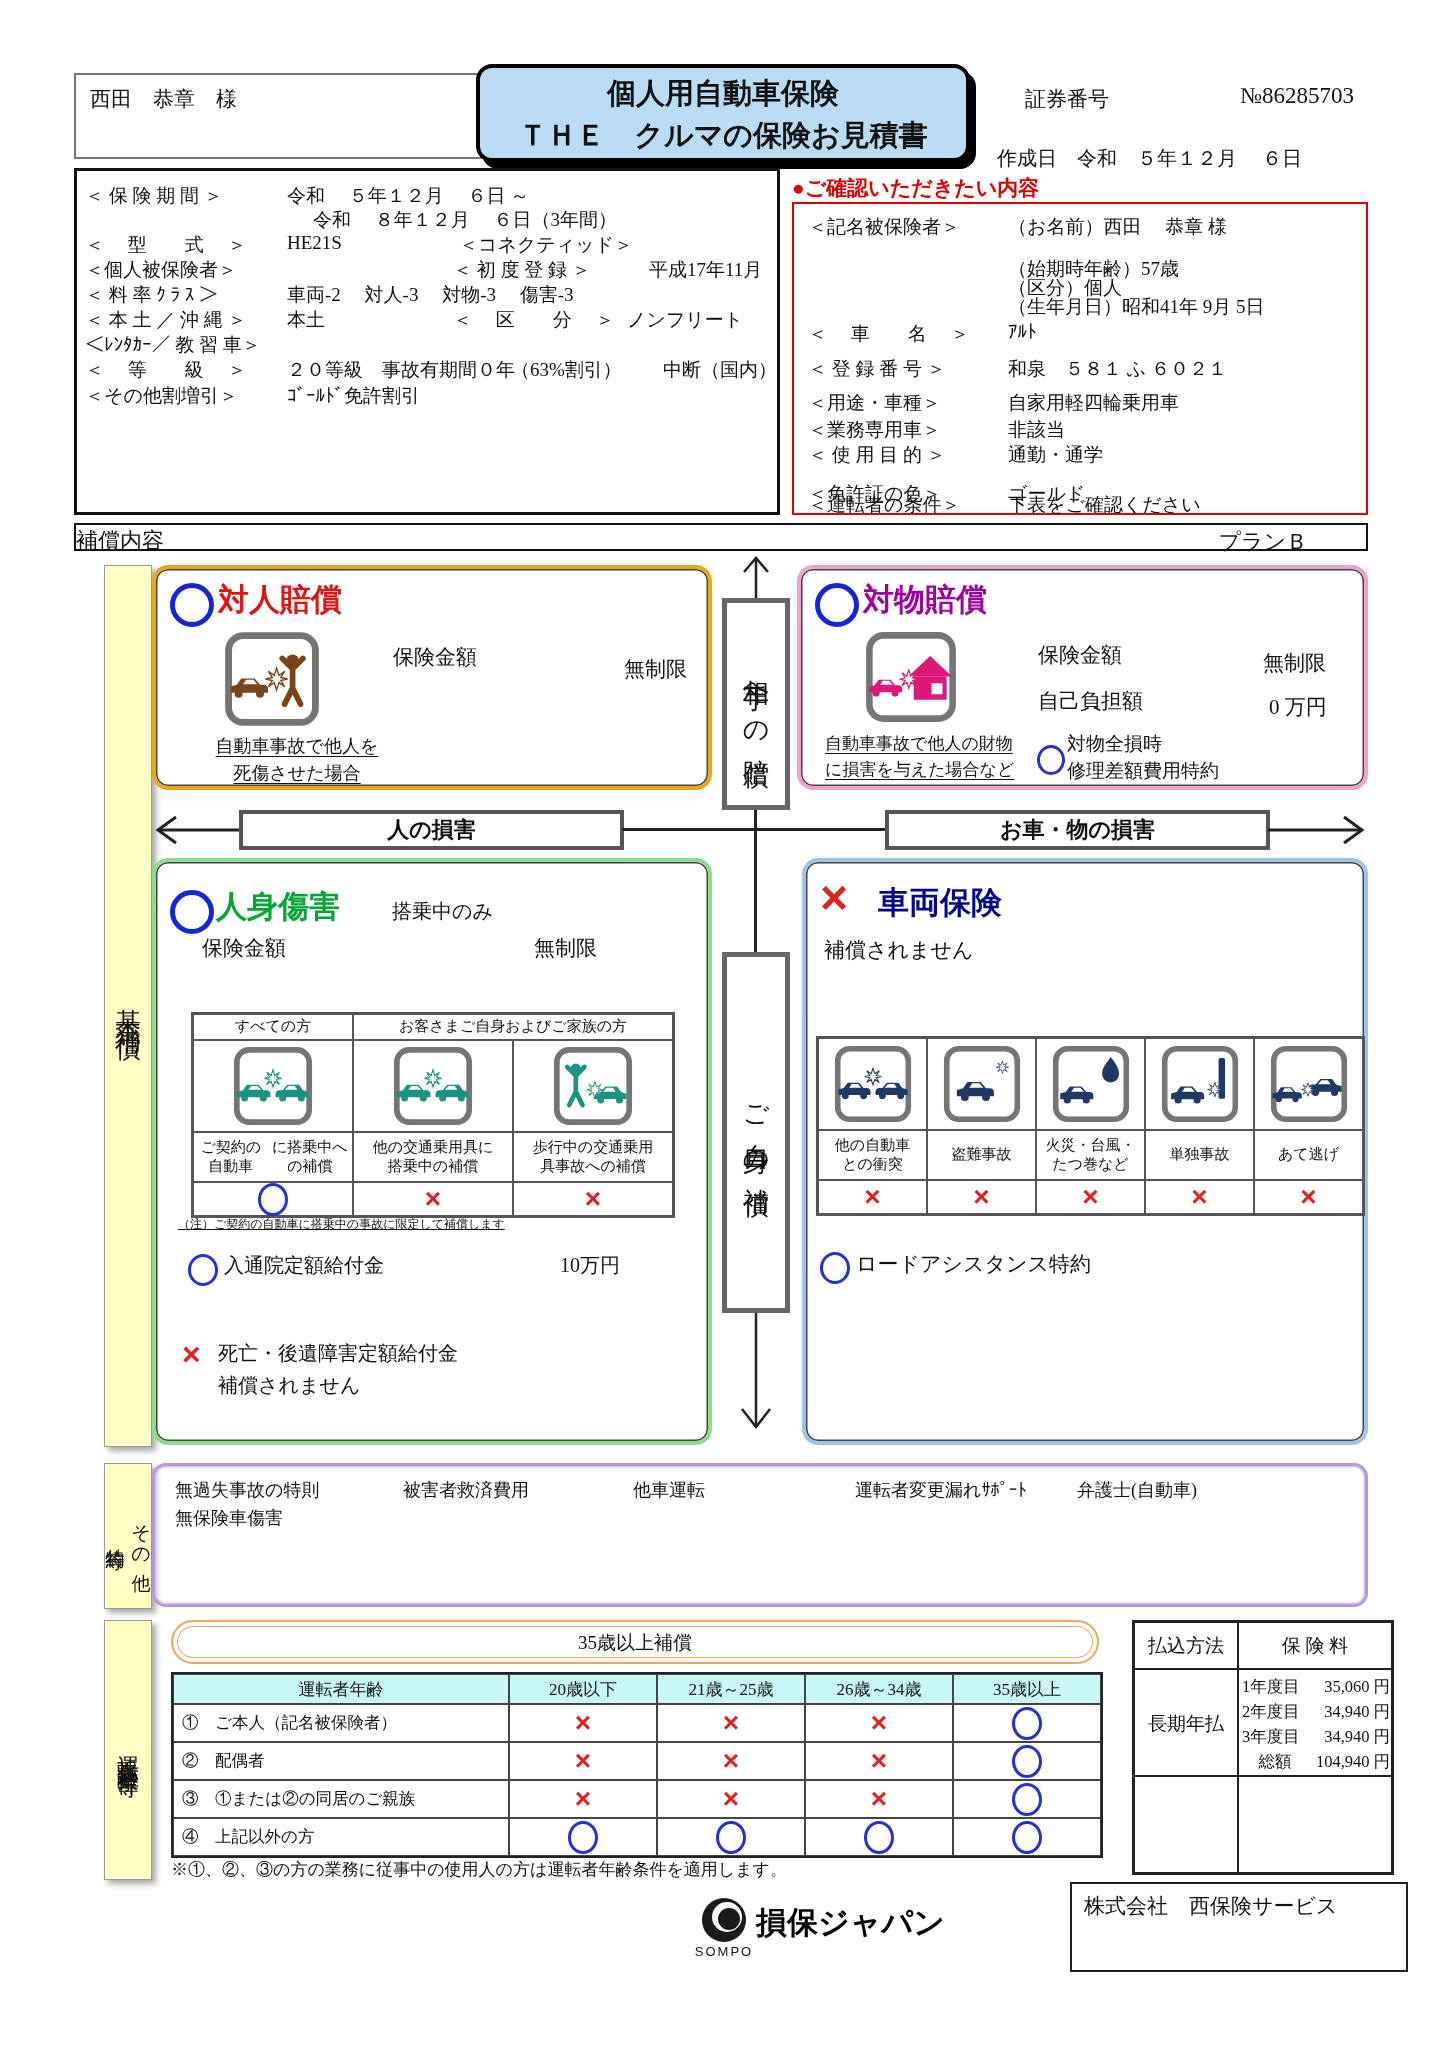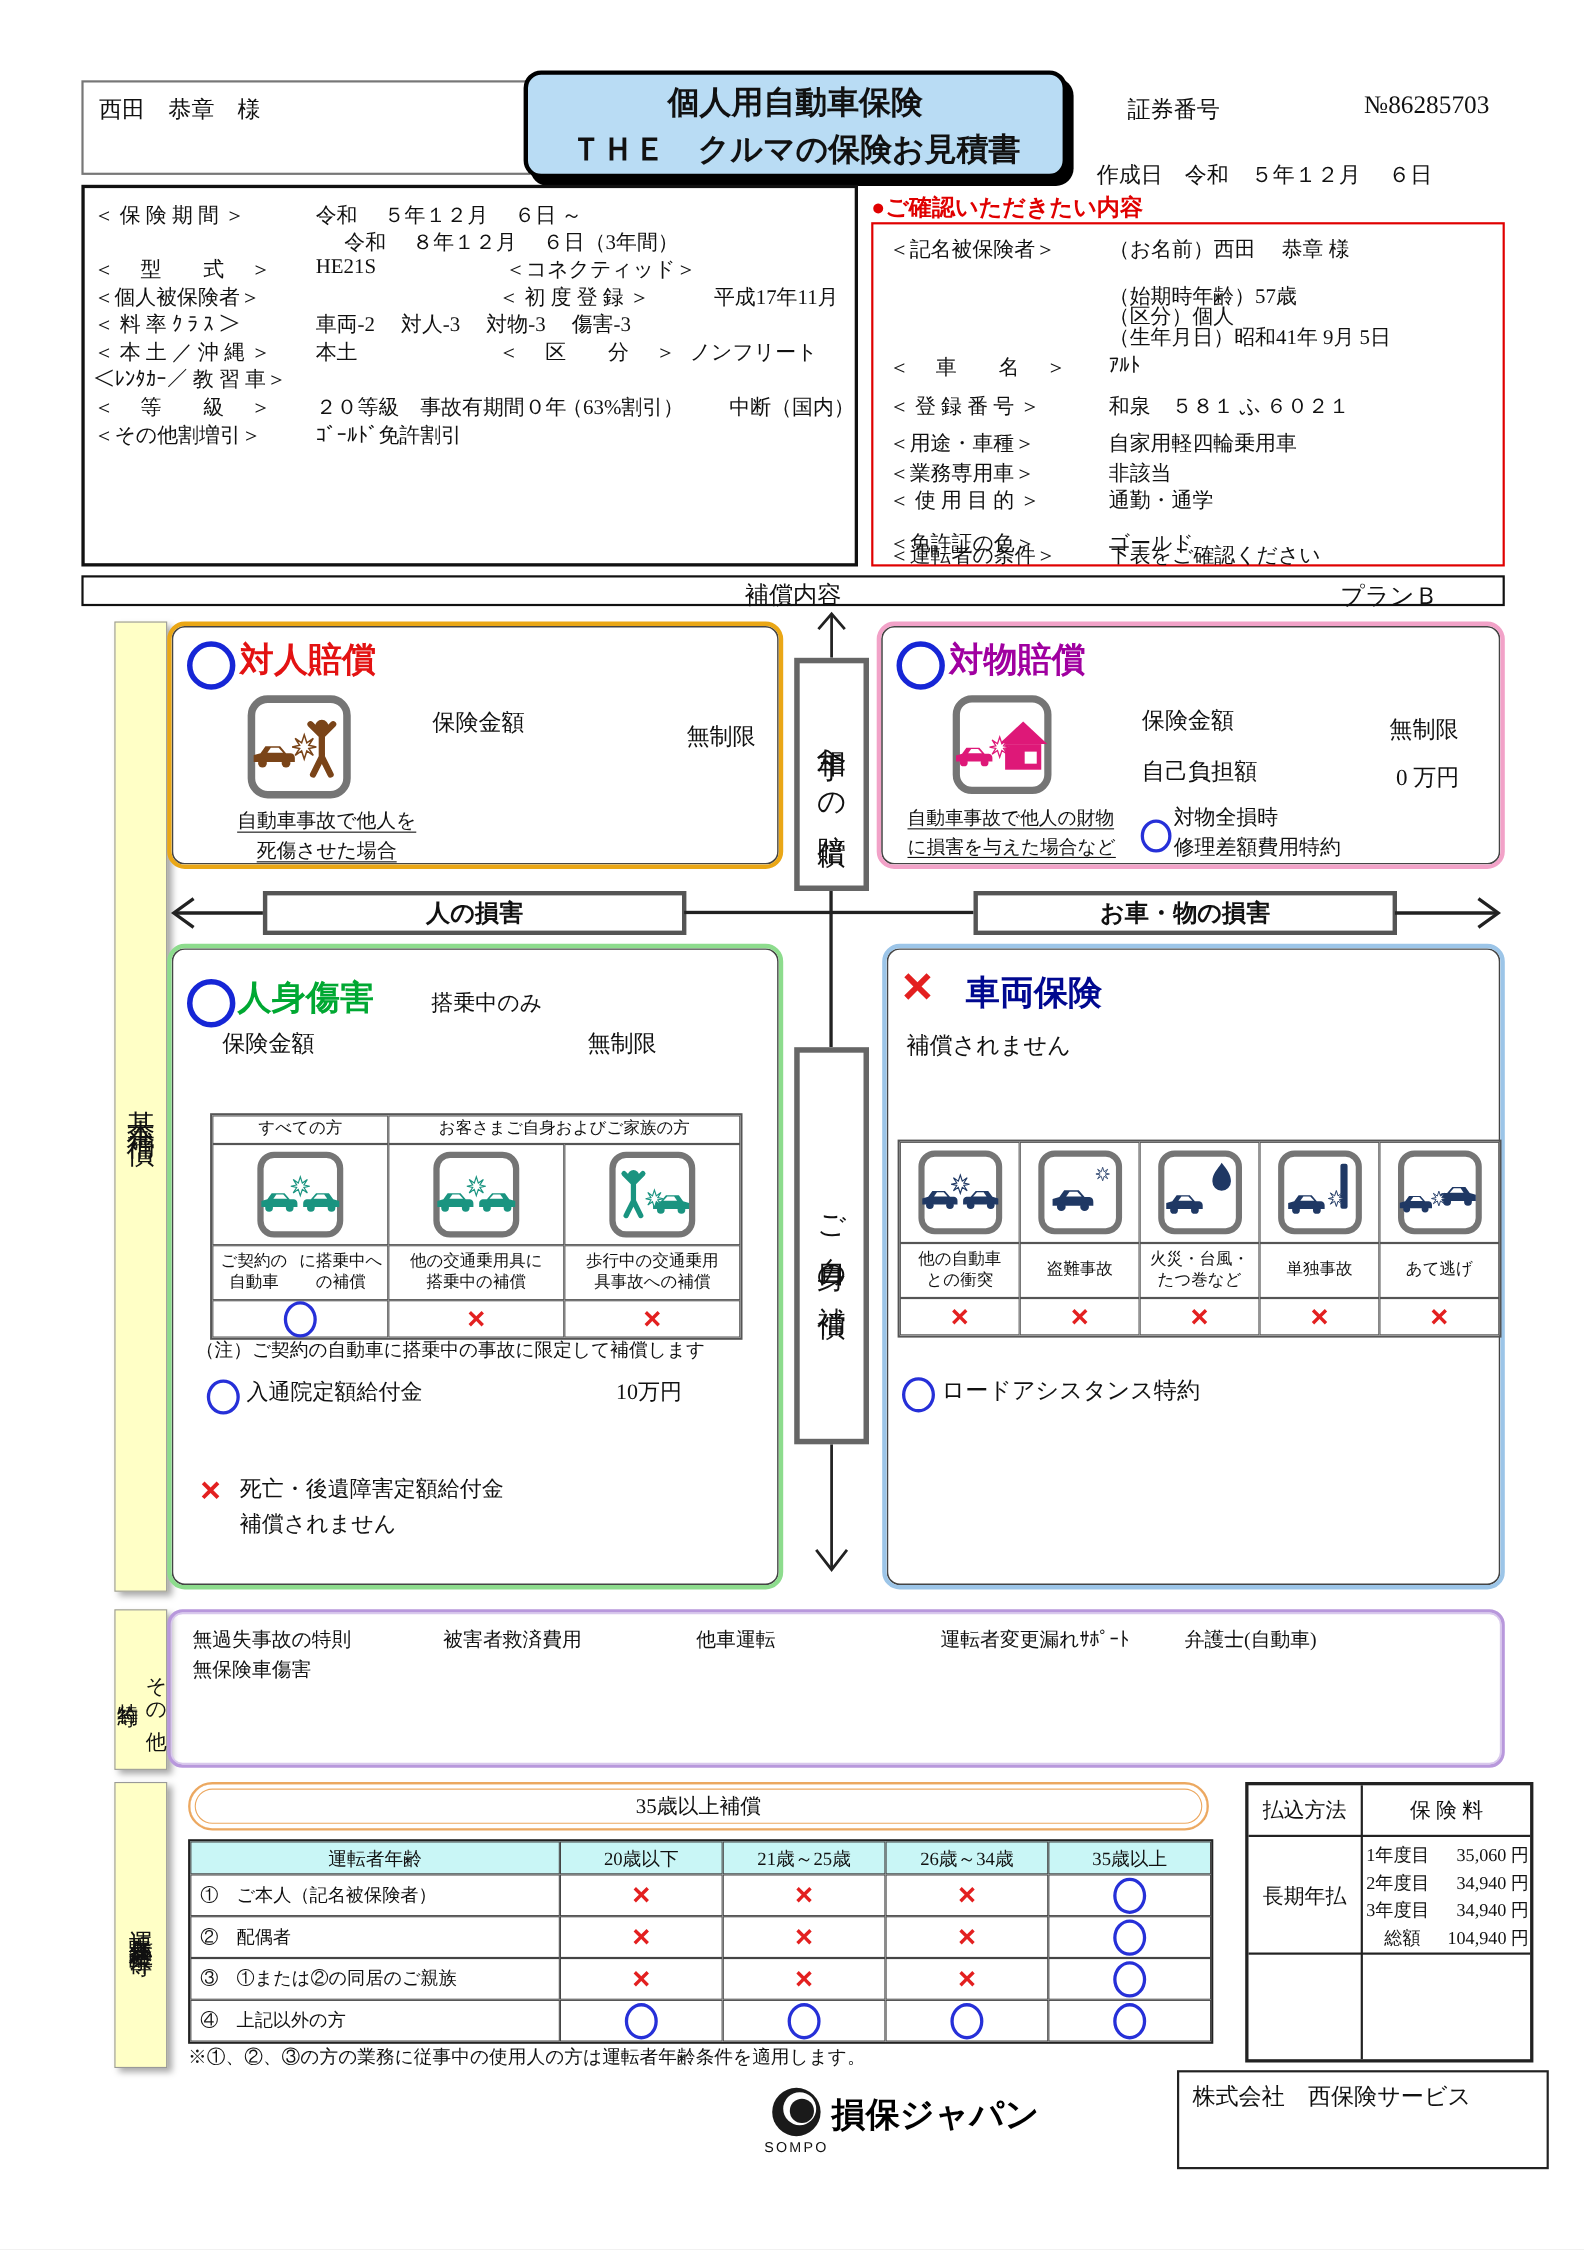--- a/index.html
+++ b/index.html
@@ -15,21 +15,21 @@
   .policy-label{left:1025px;top:85px;font-size:21px;}
   .policy-no{left:1240px;top:83px;font-size:23px;}
   .created{left:997px;top:145px;font-size:20px;}
   
   .info-box{left:74px;top:168px;width:706px;height:347px;border:3px solid #111;font-size:19px;box-sizing:border-box;}
   .confirm-heading{left:792px;top:174px;font-size:21px;font-weight:bold;color:#e00000;font-family:"Liberation Sans",sans-serif;}
   .confirm-box{left:792px;top:202px;width:576px;height:313px;border:2.5px solid #e00000;font-size:19px;box-sizing:border-box;}
   .kv-line{position:absolute;left:0;width:100%;height:26px;}
   .kv-span{position:absolute;white-space:pre;}
   
-  .bar{left:74px;top:523px;width:1294px;height:28px;border:2.5px solid #111;box-sizing:border-box;text-align:center;}
+  .bar{left:74px;top:523px;width:1294px;height:28px;border:2.5px solid #111;box-sizing:border-box;}
   .bar-title{font-size:22px;line-height:31px;}
   .bar-plan{position:absolute;right:58px;top:2px;font-size:22px;}
   
   .sb{background:#ffffc6;border:1px solid #999;box-shadow:4px 4px 6px rgba(0,0,0,.35);display:flex;align-items:center;justify-content:center;}
   .vtext{writing-mode:vertical-rl;text-orientation:upright;font-size:26px;letter-spacing:9px;}
   .sb-basic{left:104px;top:565px;width:46px;height:880px;}
   .sb-tokuyaku{left:104px;top:1463px;width:46px;height:144px;}
   .sb-tokuyaku .vtext{font-size:19px;letter-spacing:2px;}
   .sb-driver{left:104px;top:1620px;width:46px;height:258px;}
   .sb-driver .vtext{font-size:22px;letter-spacing:3px;}
@@ -50,21 +50,21 @@
   .band-box{border:4px solid #555;background:#fff;box-sizing:border-box;text-align:center;font-size:22px;font-weight:bold;line-height:32px;}
   .hline{background:#222;height:3px;} .vline{background:#222;width:3px;}
   .channel{border:5px solid #666;background:#fff;display:flex;align-items:center;justify-content:center;box-sizing:border-box;}
   .channel .vtext{font-size:26px;letter-spacing:5px;}
   
   .jtable{display:grid;grid-template-columns:repeat(3,160px);grid-template-rows:26px 92px 50px 34px;border:2px solid #555;}
   .stable{display:grid;grid-template-columns:repeat(5,109px);grid-template-rows:92px 50px 34px;border:2px solid #555;}
   .cell{border:1px solid #555;display:flex;align-items:center;justify-content:center;text-align:center;
         font-size:15px;line-height:1.3;box-sizing:border-box;background:#fff;}
   .cell.hdr{font-size:15px;}
-  .note{font-size:17px;}
+  .note{font-size:12px;text-decoration:underline;}
   .mo{display:inline-block;width:24px;height:27px;border:3px solid #2630d8;border-radius:50%;}
   .mx{color:#e32020;font-family:"Liberation Sans",sans-serif;font-weight:bold;font-size:28px;line-height:28px;}
   
   .tokuyaku-band{left:152px;top:1463px;width:1216px;height:144px;border:3px solid #b898dc;border-radius:14px;
                  box-shadow:inset 0 0 0 1.5px #d8c8ec;font-size:18px;box-sizing:border-box;}
   
   .banner{left:171px;top:1620px;width:928px;height:44px;border:2px solid #eca860;border-radius:22px;
           box-shadow:inset 0 0 0 4px #fff, inset 0 0 0 5px #eca860;text-align:center;font-size:19px;line-height:42px;box-sizing:border-box;}
   .dtable{left:171px;top:1672px;display:grid;grid-template-columns:336px 148px 148px 148px 148px;grid-template-rows:30px 38px 38px 38px 38px;border:2px solid #222;}
   .dcell{border:1px solid #444;display:flex;align-items:center;justify-content:center;font-size:17px;background:#fff;box-sizing:border-box;}

